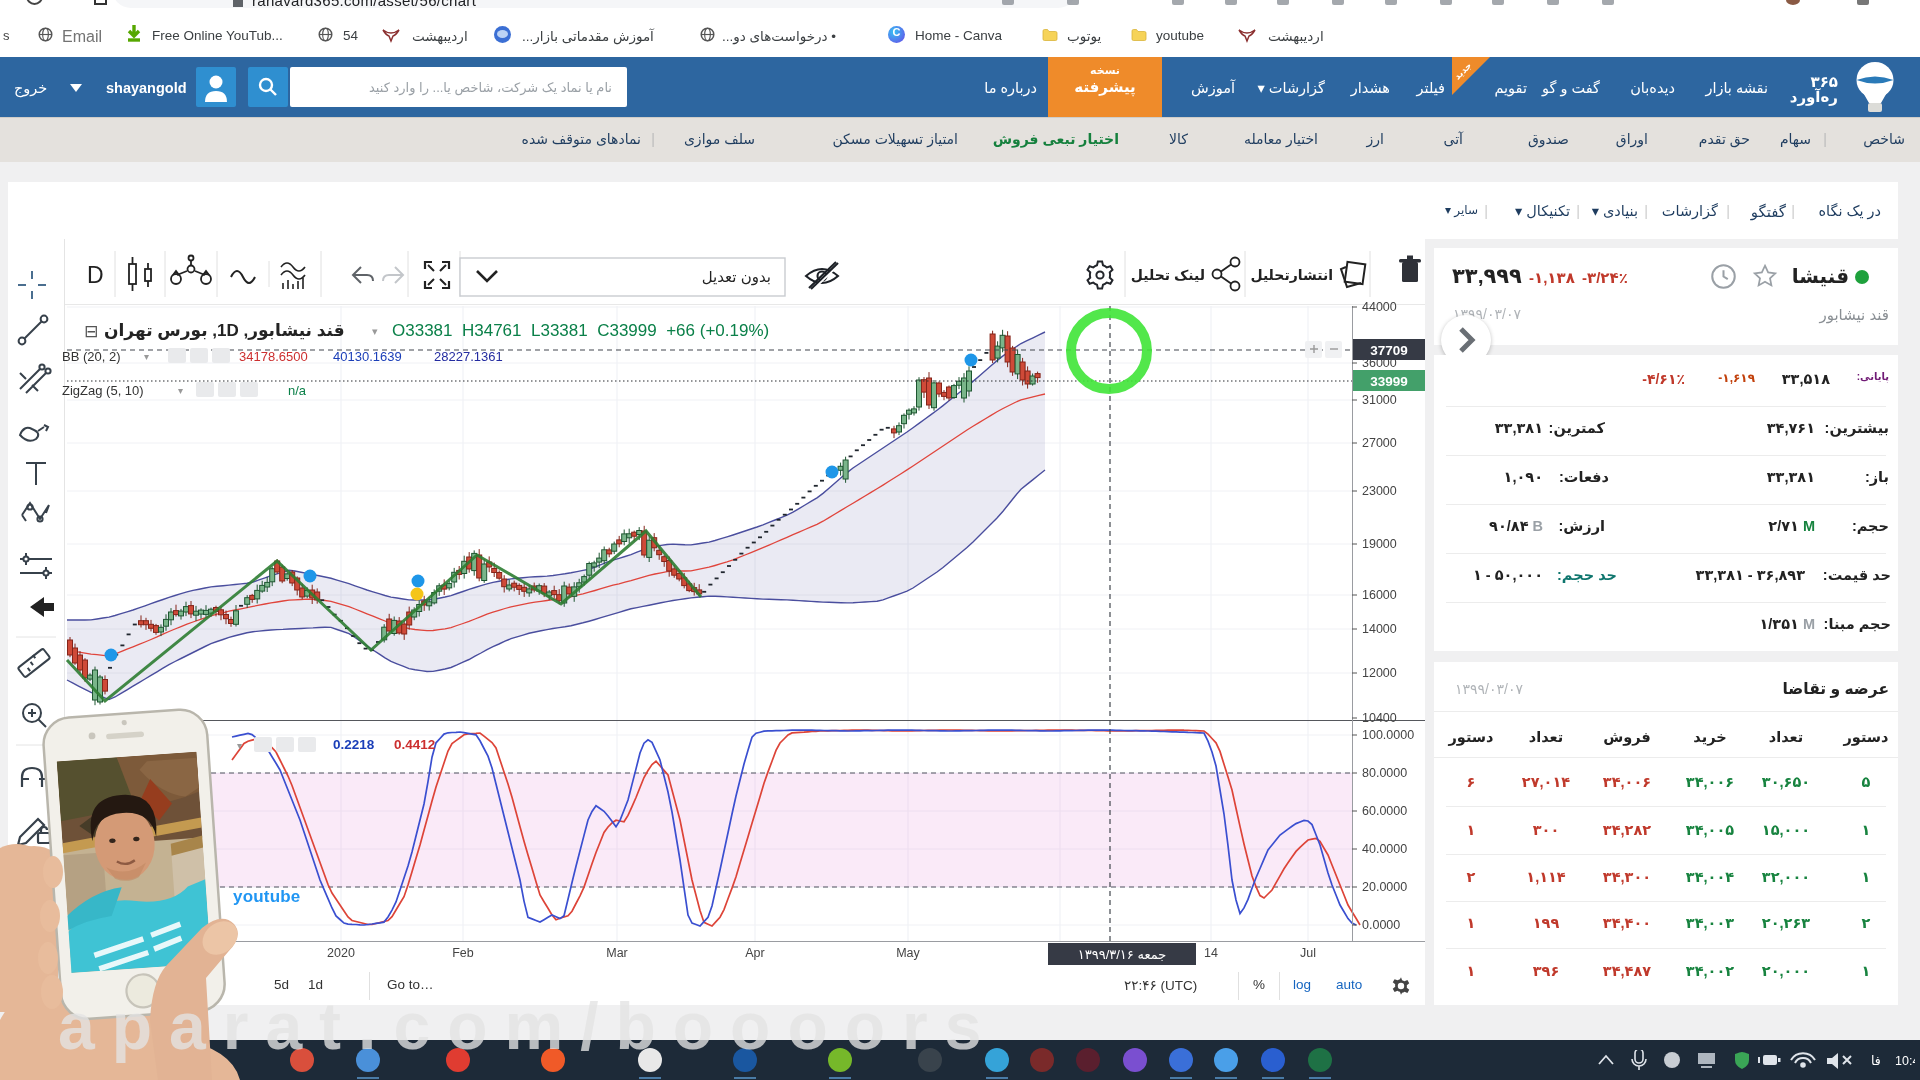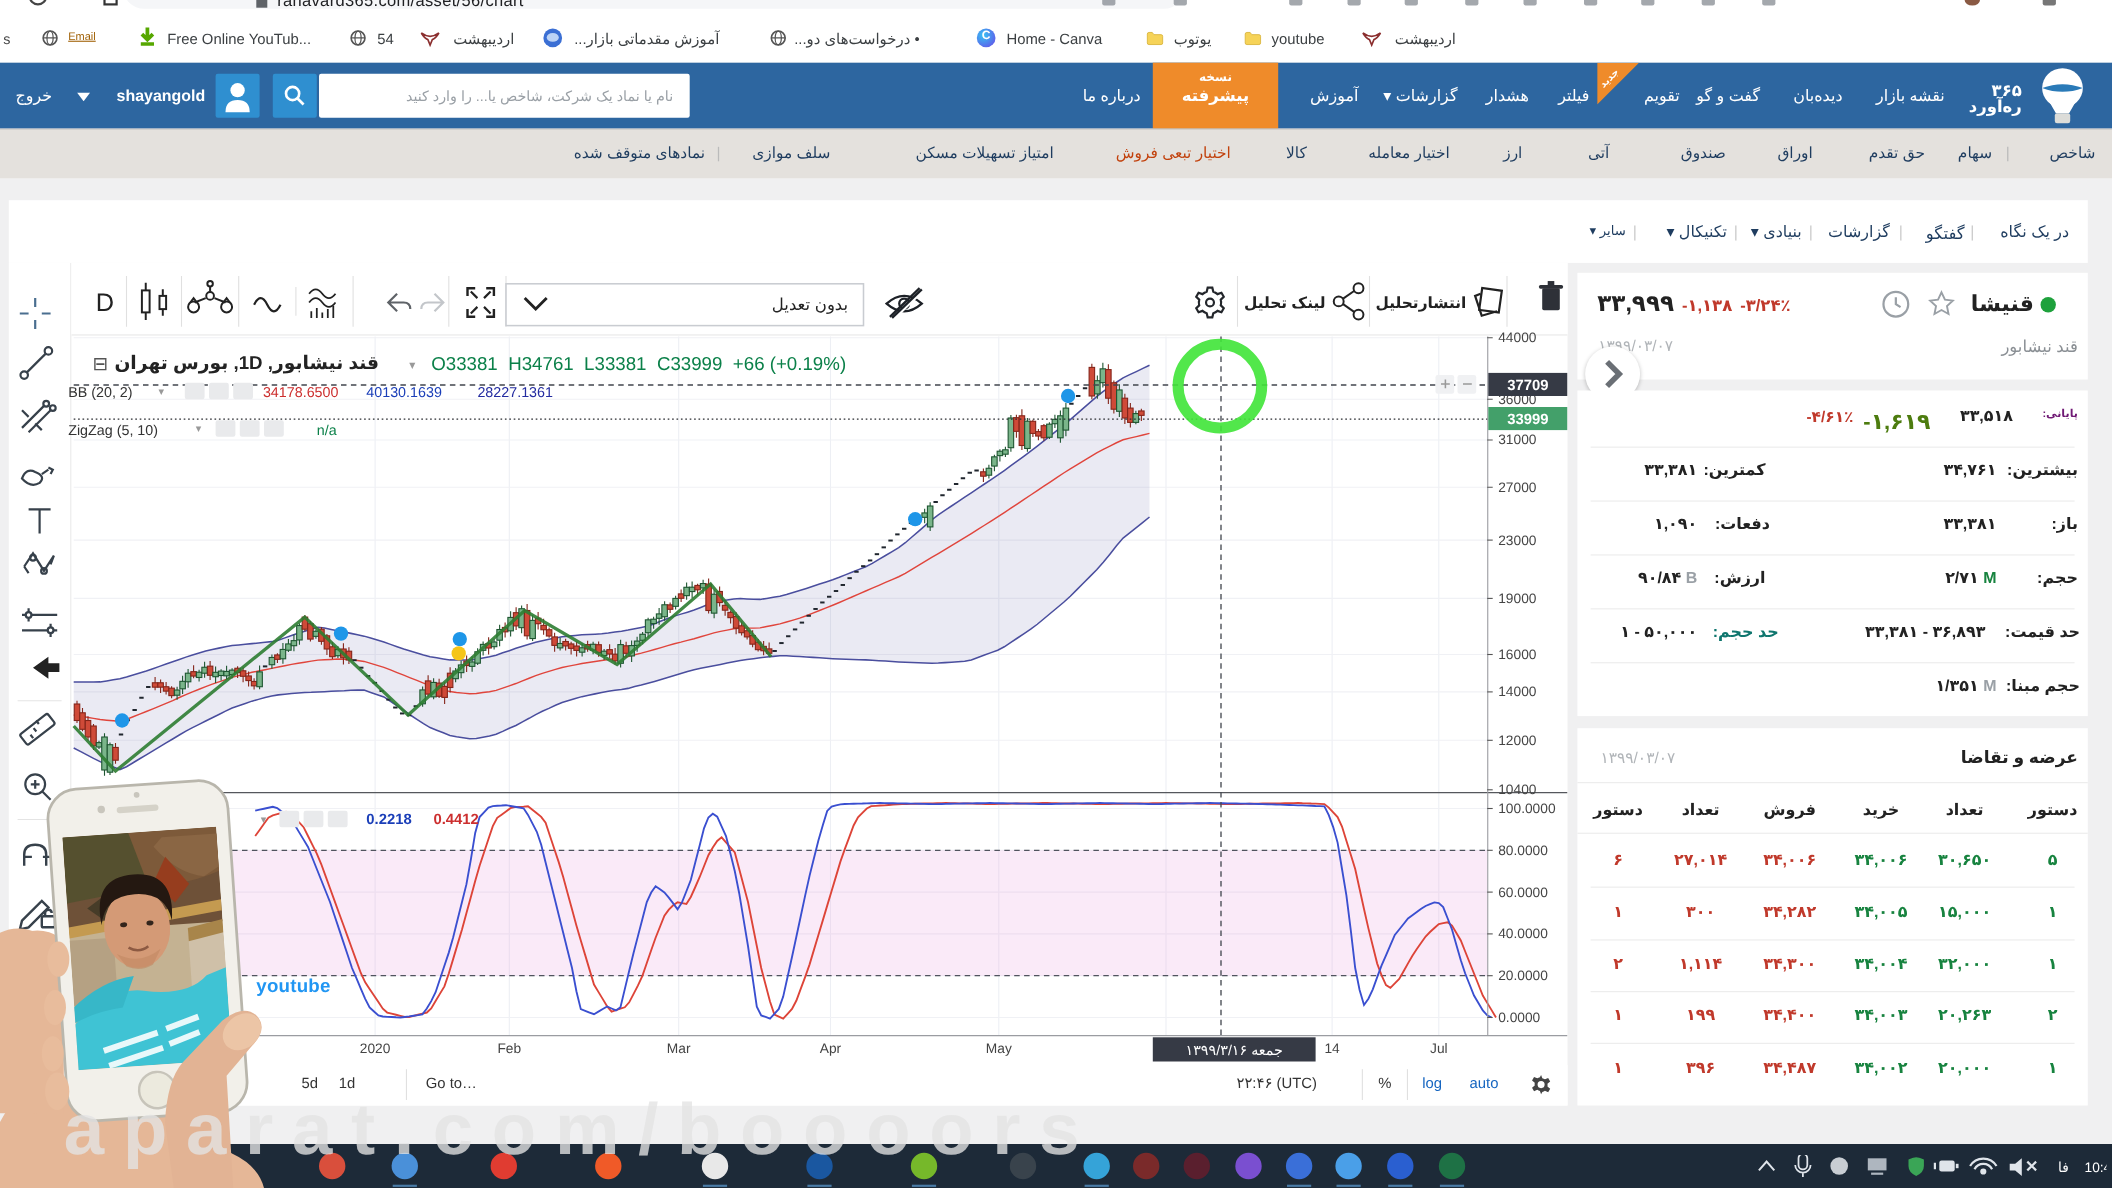--- a/index.html
+++ b/index.html
@@ -22,21 +22,21 @@
 <div class="abs" style="left:1547px;top:-4px;width:12px;height:9px;background:#8d9298;border-radius:2px;opacity:0.8"></div>
 <div class="abs" style="left:1602px;top:-4px;width:12px;height:9px;background:#8d9298;border-radius:2px;opacity:0.8"></div>
 <div class="abs" style="left:1786px;top:-5px;width:14px;height:10px;background:#8a5a44;border-radius:50%"></div>
 <div class="abs" style="left:1857px;top:-4px;width:12px;height:9px;background:#777;border-radius:2px"></div>
 <div class="abs" style="left:3px;top:28px;font-size:13px;color:#444;font-weight:normal;white-space:nowrap;">s</div>
 <svg class="abs" style="left:38px;top:27px" width="15" height="15" viewBox="0 0 16 16">
     <circle cx="8" cy="8" r="6.7" fill="none" stroke="#555" stroke-width="1.6"></circle>
     <ellipse cx="8" cy="8" rx="3" ry="6.7" fill="none" stroke="#555" stroke-width="1.2"></ellipse>
     <line x1="1.3" y1="8" x2="14.7" y2="8" stroke="#555" stroke-width="1.2"></line>
   </svg>
-<div class="abs" style="left:62px;top:28px;font-size:10px;color:#a16207;font-weight:normal;white-space:nowrap;text-decoration:underline;">Email</div>
+<div class="abs" style="left:62px;top:28px;font-size:16px;color:#737373;font-weight:normal;white-space:nowrap;">Email</div>
 <svg class="abs" style="left:126px;top:24px" width="16" height="20" viewBox="0 0 16 20">
     <path d="M8 1 v10 M3 7 l5 5 5-5" stroke="#56a700" stroke-width="3.4" fill="none"></path>
     <path d="M2 16 h12" stroke="#56a700" stroke-width="3.4"></path>
   </svg>
 <div class="abs" style="left:152px;top:28px;font-size:13.5px;color:#3c4043;font-weight:normal;white-space:nowrap;">Free Online YouTub...</div>
 <svg class="abs" style="left:318px;top:27px" width="15" height="15" viewBox="0 0 16 16">
     <circle cx="8" cy="8" r="6.7" fill="none" stroke="#555" stroke-width="1.6"></circle>
     <ellipse cx="8" cy="8" rx="3" ry="6.7" fill="none" stroke="#555" stroke-width="1.2"></ellipse>
     <line x1="1.3" y1="8" x2="14.7" y2="8" stroke="#555" stroke-width="1.2"></line>
   </svg>
@@ -115,21 +115,21 @@
 <div class="abs" style="right:15px;top:131px;font-size:14px;color:#1e3c5f;font-weight:normal;white-space:nowrap;direction:rtl;">شاخص</div>
 <div class="abs" style="right:93px;top:131px;font-size:14px;color:#bbb;font-weight:normal;white-space:nowrap;">|</div>
 <div class="abs" style="right:109px;top:131px;font-size:14px;color:#1e3c5f;font-weight:normal;white-space:nowrap;direction:rtl;">سهام</div>
 <div class="abs" style="right:170px;top:131px;font-size:14px;color:#1e3c5f;font-weight:normal;white-space:nowrap;direction:rtl;">حق تقدم</div>
 <div class="abs" style="right:272px;top:131px;font-size:14px;color:#1e3c5f;font-weight:normal;white-space:nowrap;direction:rtl;">اوراق</div>
 <div class="abs" style="right:351px;top:131px;font-size:14px;color:#1e3c5f;font-weight:normal;white-space:nowrap;direction:rtl;">صندوق</div>
 <div class="abs" style="right:457px;top:131px;font-size:14px;color:#1e3c5f;font-weight:normal;white-space:nowrap;direction:rtl;">آتی</div>
 <div class="abs" style="right:536px;top:131px;font-size:14px;color:#1e3c5f;font-weight:normal;white-space:nowrap;direction:rtl;">ارز</div>
 <div class="abs" style="right:602px;top:131px;font-size:14px;color:#1e3c5f;font-weight:normal;white-space:nowrap;direction:rtl;">اختیار معامله</div>
 <div class="abs" style="right:732px;top:131px;font-size:14px;color:#1e3c5f;font-weight:normal;white-space:nowrap;direction:rtl;">کالا</div>
-<div class="abs" style="right:801px;top:131px;font-size:14px;color:#c2410c;font-weight:normal;white-space:nowrap;direction:rtl;">اختیار تبعی فروش</div>
+<div class="abs" style="right:801px;top:131px;font-size:14px;color:#15803d;font-weight:bold;white-space:nowrap;direction:rtl;">اختیار تبعی فروش</div>
 <div class="abs" style="right:962px;top:131px;font-size:14px;color:#1e3c5f;font-weight:normal;white-space:nowrap;direction:rtl;">امتیاز تسهیلات مسکن</div>
 <div class="abs" style="right:1165px;top:131px;font-size:14px;color:#1e3c5f;font-weight:normal;white-space:nowrap;direction:rtl;">سلف موازی</div>
 <div class="abs" style="right:1265px;top:131px;font-size:14px;color:#bbb;font-weight:normal;white-space:nowrap;">|</div>
 <div class="abs" style="right:1279px;top:131px;font-size:14px;color:#1e3c5f;font-weight:normal;white-space:nowrap;direction:rtl;">نمادهای متوقف شده</div>
 <div class="abs" style="left:8px;top:182px;width:1890px;height:57px;background:#fff"></div>
 <div class="abs" style="right:39px;top:203px;font-size:14.5px;color:#1e3c5f;font-weight:normal;white-space:nowrap;direction:rtl;">در یک نگاه</div>
 <div class="abs" style="right:125px;top:203px;font-size:14.5px;color:#ccc;font-weight:normal;white-space:nowrap;">|</div>
 <div class="abs" style="right:134px;top:203px;font-size:15px;color:#1e3c5f;font-weight:normal;white-space:nowrap;direction:rtl;">گفتگو</div>
 <div class="abs" style="right:190px;top:203px;font-size:14.5px;color:#ccc;font-weight:normal;white-space:nowrap;">|</div>
 <div class="abs" style="right:202px;top:203px;font-size:14.5px;color:#1e3c5f;font-weight:normal;white-space:nowrap;direction:rtl;">گزارشات</div>
@@ -763,21 +763,21 @@
     <path d="M5 2 l11 11 -11 11" fill="none" stroke="#6a6f75" stroke-width="5"></path>
   </svg>
 <div class="abs" style="left:1434px;top:355px;width:464px;height:296px;background:#fff"></div>
 <div class="abs" style="left:1446px;top:406px;width:440px;height:1px;background:#ececec"></div>
 <div class="abs" style="left:1446px;top:455px;width:440px;height:1px;background:#ececec"></div>
 <div class="abs" style="left:1446px;top:504px;width:440px;height:1px;background:#ececec"></div>
 <div class="abs" style="left:1446px;top:553px;width:440px;height:1px;background:#ececec"></div>
 <div class="abs" style="left:1446px;top:602px;width:440px;height:1px;background:#ececec"></div>
 <div class="abs" style="right:31px;top:371px;font-size:10px;color:#701a75;font-weight:bold;white-space:nowrap;direction:rtl;">پایانی:</div>
 <div class="abs" style="right:90px;top:371px;font-size:14.5px;color:#222;font-weight:bold;white-space:nowrap;">۳۳,۵۱۸</div>
-<div class="abs" style="right:165px;top:371px;font-size:20px;color:#4d7c0f;font-weight:bold;white-space:nowrap;">-۱,۶۱۹</div>
+<div class="abs" style="right:165px;top:371px;font-size:12px;color:#c2410c;font-weight:bold;white-space:nowrap;">-۱,۶۱۹</div>
 <div class="abs" style="right:235px;top:371px;font-size:14px;color:#c0392b;font-weight:bold;white-space:nowrap;">-۴/۶۱٪</div>
 <div class="abs" style="right:31px;top:420px;font-size:14.5px;color:#222;font-weight:bold;white-space:nowrap;direction:rtl;">بیشترین:</div>
 <div class="abs" style="right:105px;top:420px;font-size:14.5px;color:#222;font-weight:bold;white-space:nowrap;">۳۴,۷۶۱</div>
 <div class="abs" style="right:315px;top:420px;font-size:14.5px;color:#222;font-weight:bold;white-space:nowrap;direction:rtl;">کمترین:</div>
 <div class="abs" style="right:377px;top:420px;font-size:14.5px;color:#222;font-weight:bold;white-space:nowrap;">۳۳,۳۸۱</div>
 <div class="abs" style="right:31px;top:469px;font-size:14.5px;color:#222;font-weight:bold;white-space:nowrap;direction:rtl;">باز:</div>
 <div class="abs" style="right:105px;top:469px;font-size:14.5px;color:#222;font-weight:bold;white-space:nowrap;">۳۳,۳۸۱</div>
 <div class="abs" style="right:311px;top:469px;font-size:14.5px;color:#222;font-weight:bold;white-space:nowrap;direction:rtl;">دفعات:</div>
 <div class="abs" style="right:377px;top:469px;font-size:14.5px;color:#222;font-weight:bold;white-space:nowrap;">۱,۰۹۰</div>
 <div class="abs" style="right:31px;top:518px;font-size:14.5px;color:#222;font-weight:bold;white-space:nowrap;direction:rtl;">حجم:</div>

